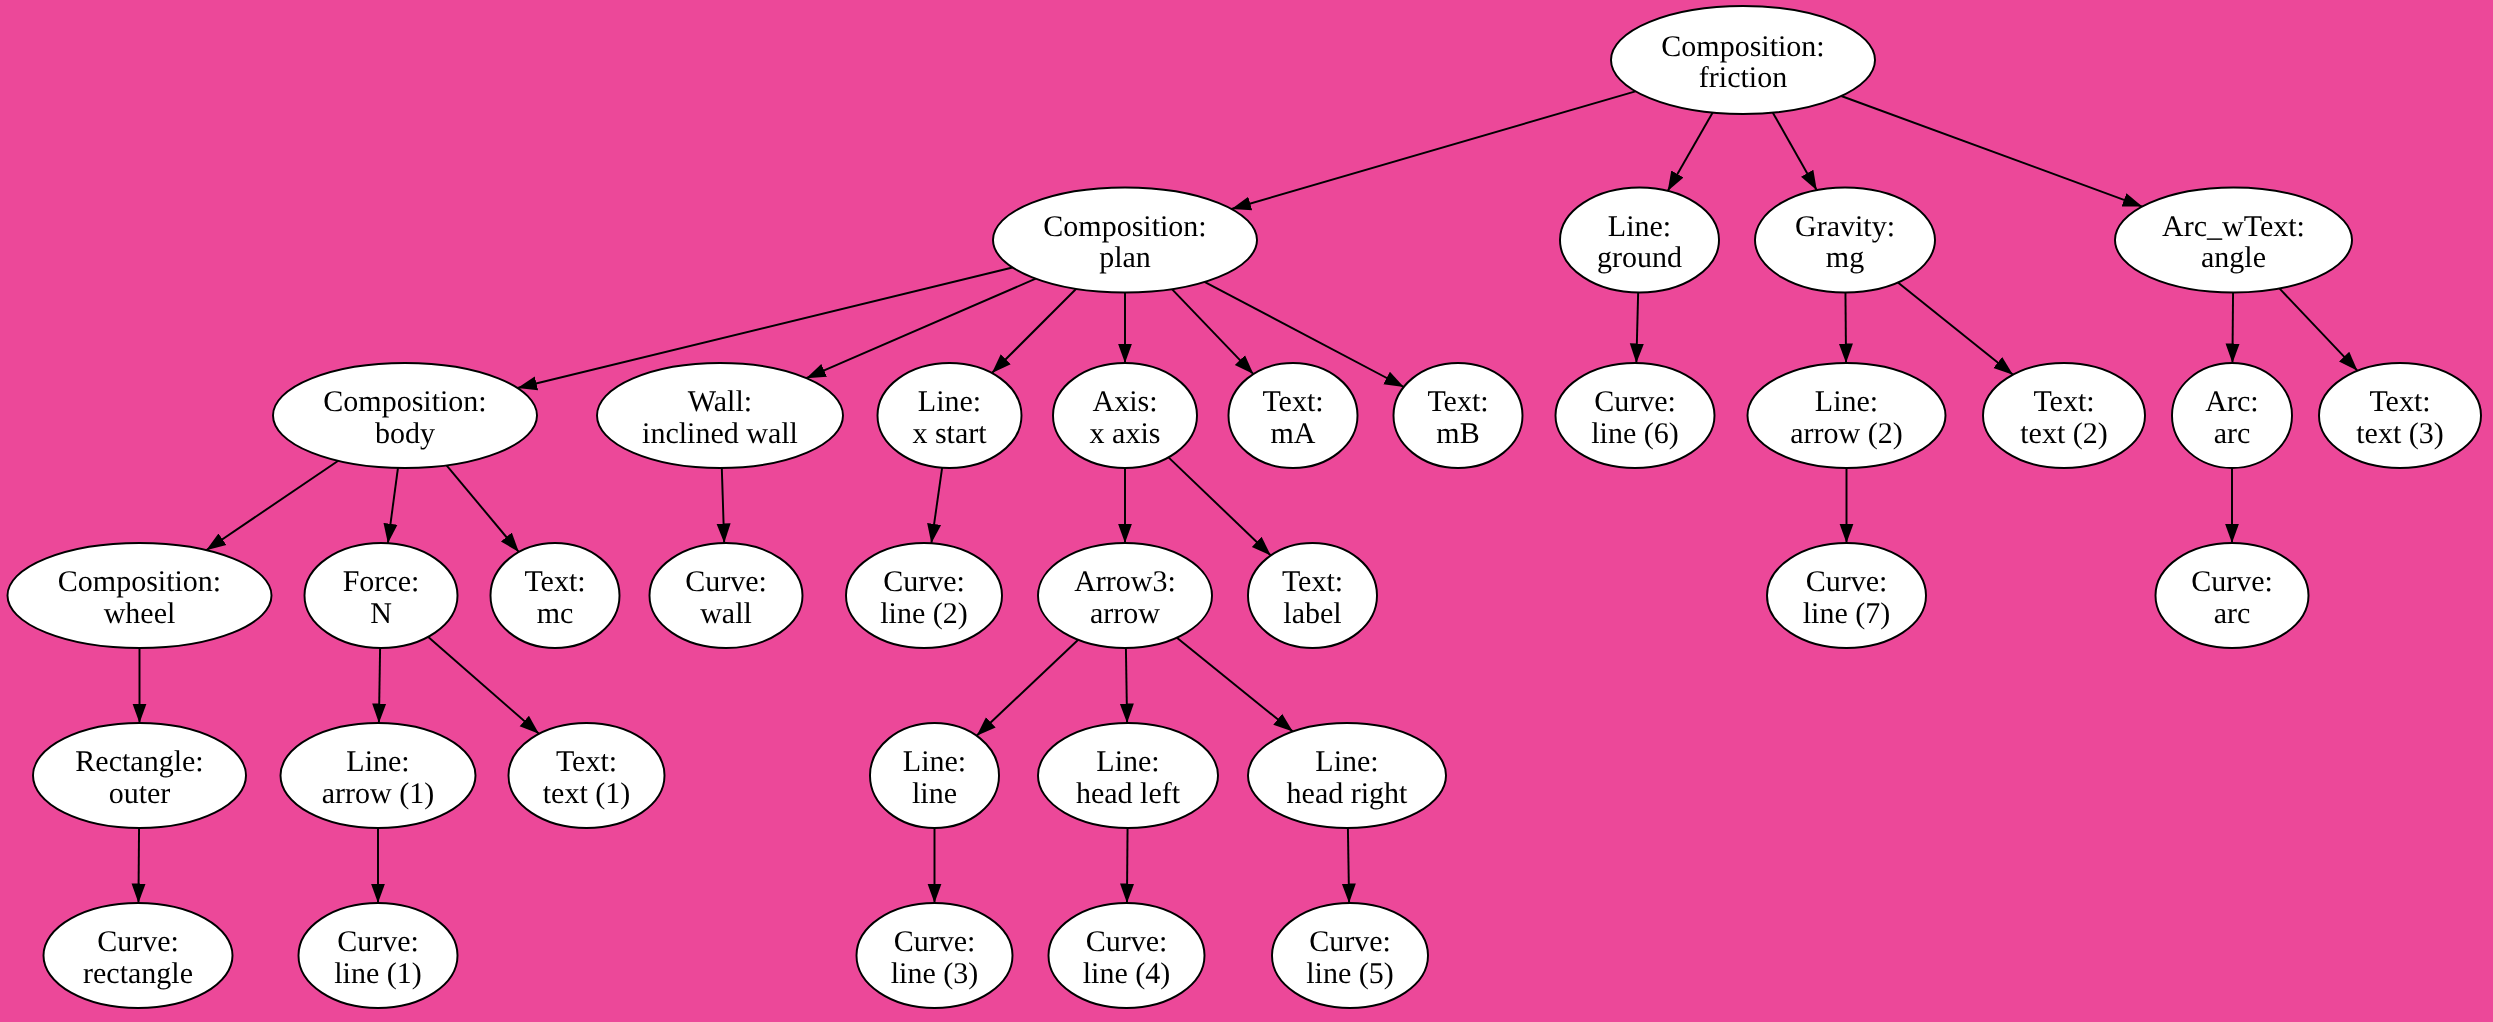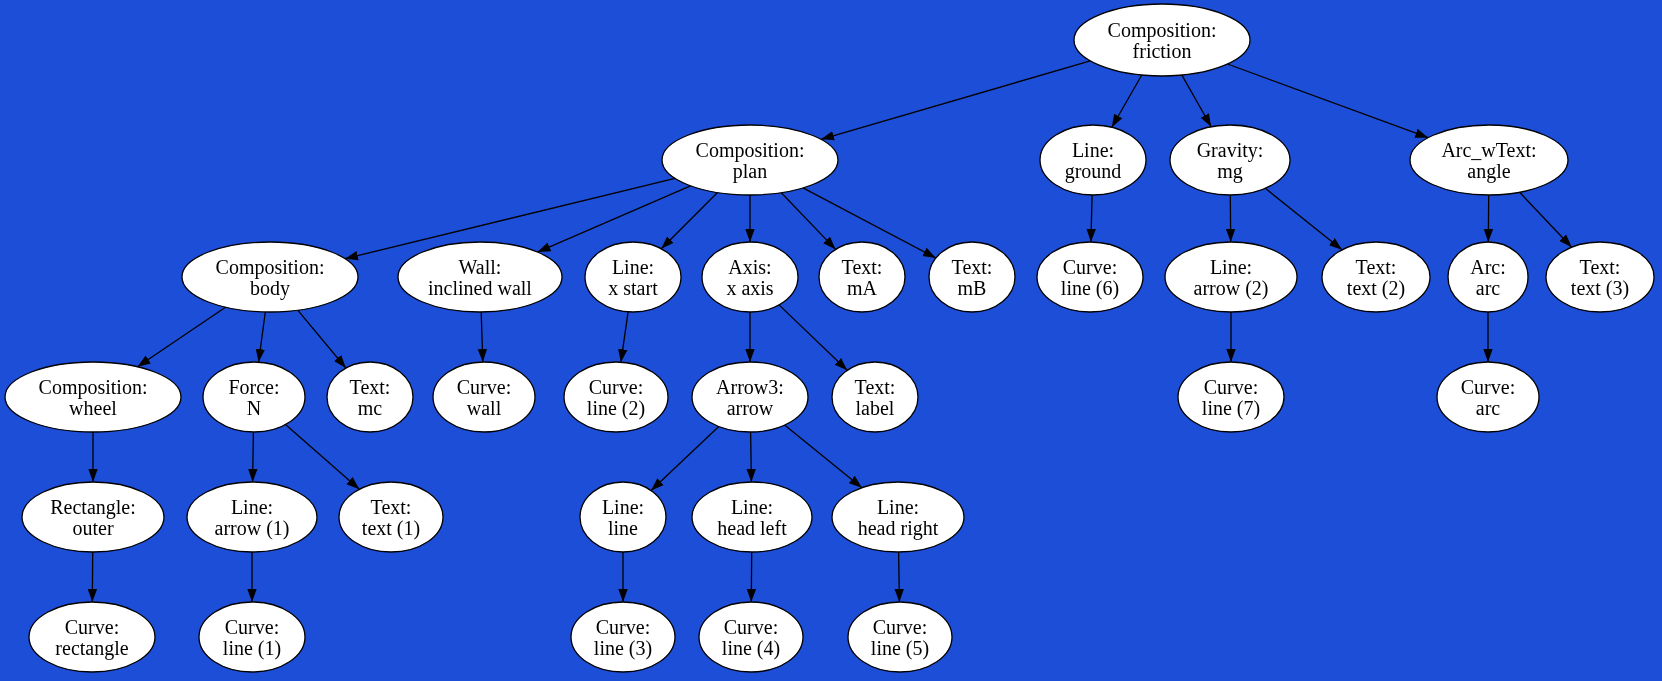--- a/index.html
+++ b/index.html
@@ -1,20 +1,20 @@
 <!DOCTYPE html>
 <html><head>
 <meta charset="utf-8">
 <style>
   html, body { margin: 0; padding: 0; background: #ffffff; }
   .canvas {
     position: relative;
     width: 1662px;
     height: 681px;
-    background: #1d4ed8;
+    background: #ec4899;
     overflow: hidden;
   }
   svg { display: block; }
   .node-ellipse {
     fill: #ffffff;
     stroke: #000000;
     stroke-width: 1.3;
   }
   .node-text {
     font-family: "Liberation Serif", "DejaVu Serif", serif;

